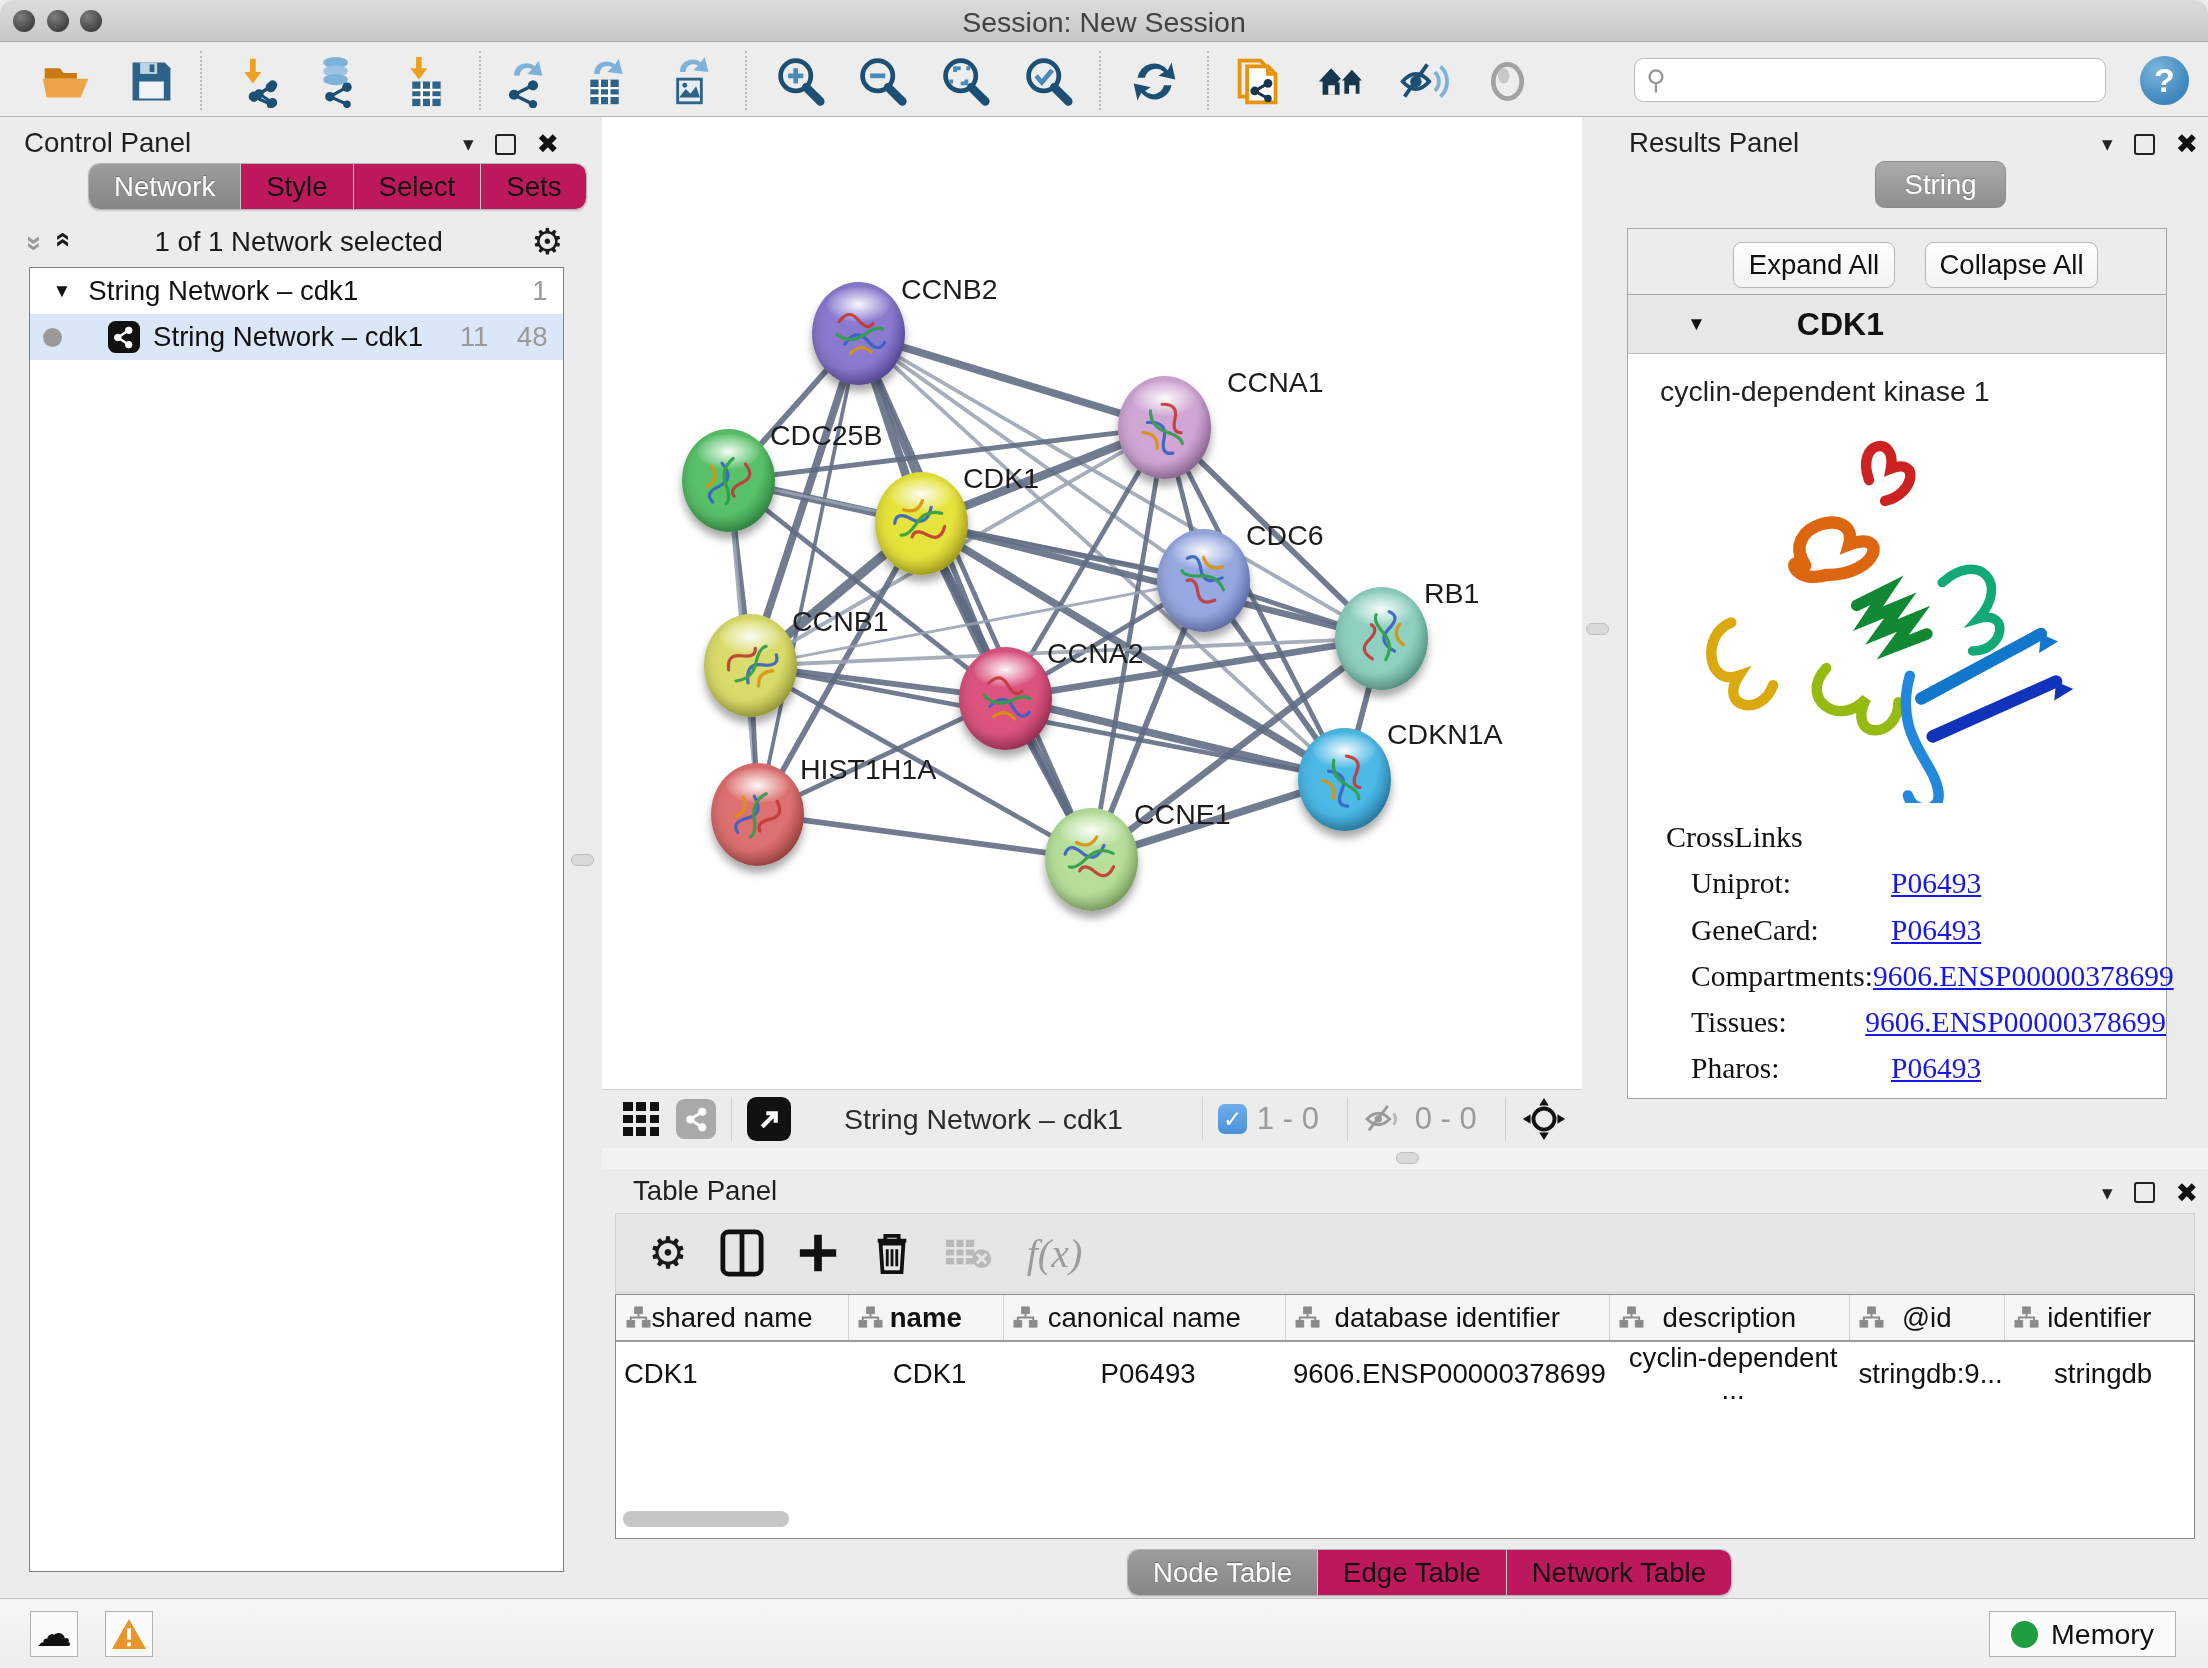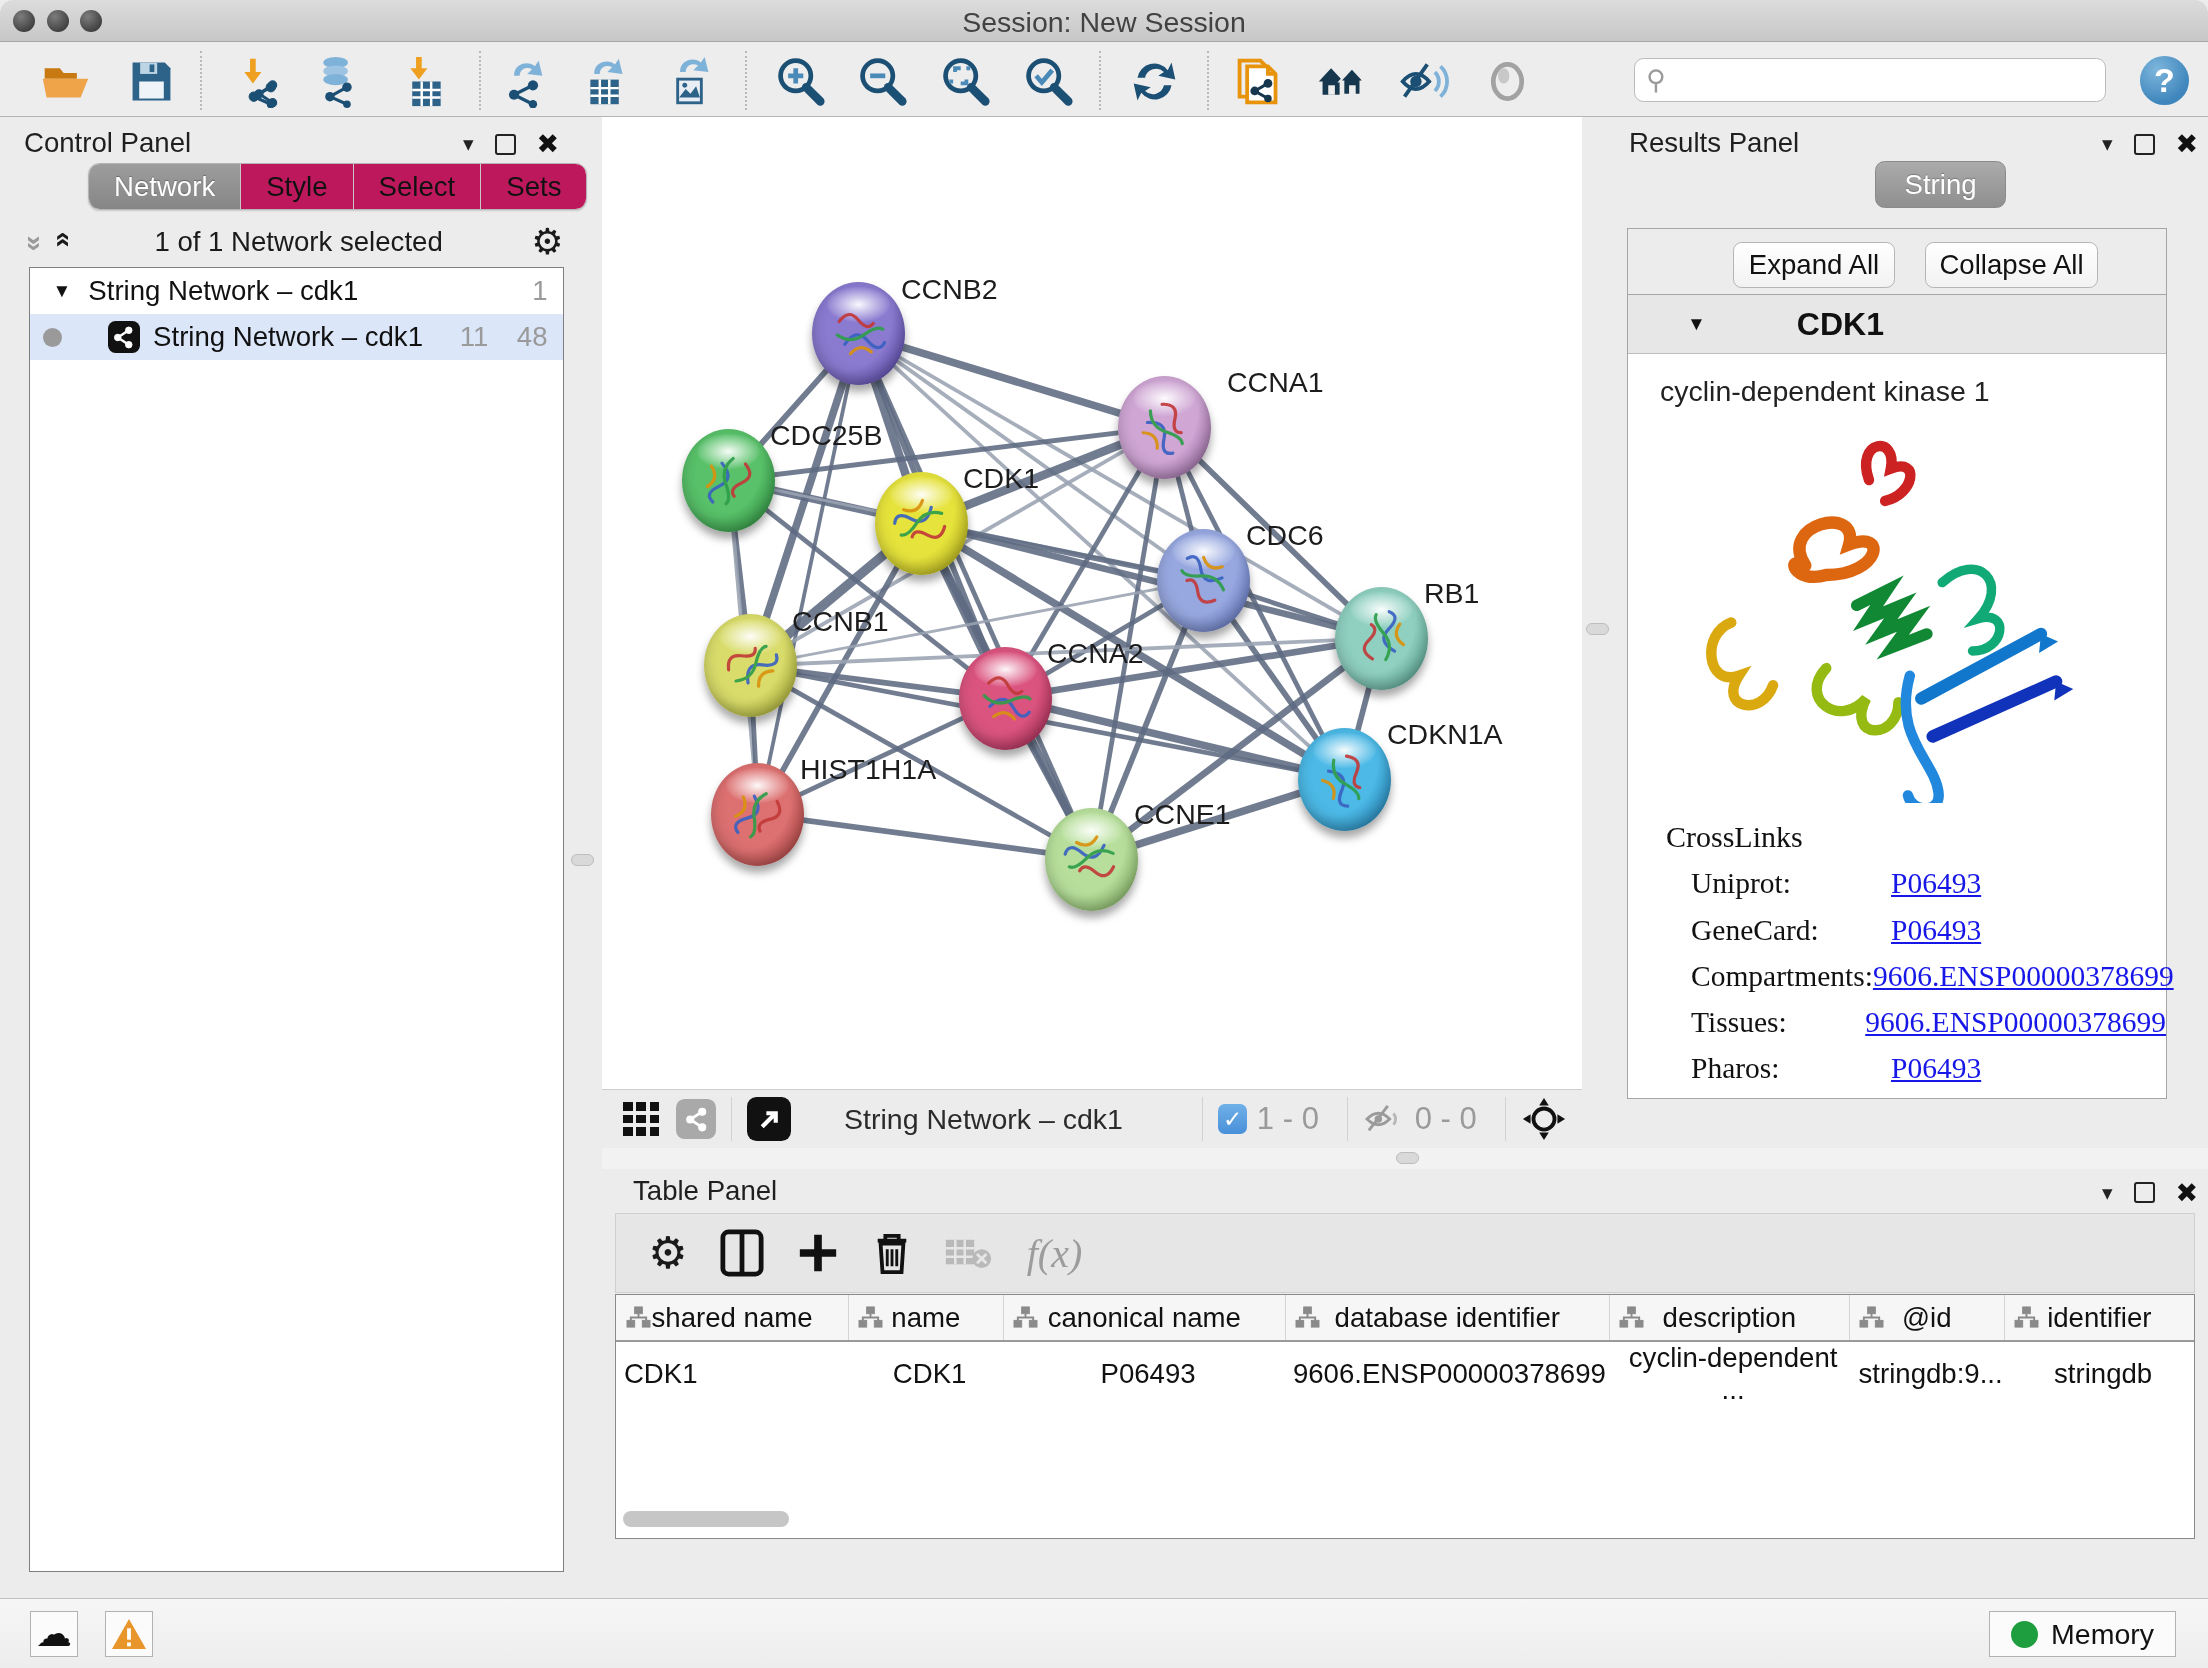--- a/index.html
+++ b/index.html
@@ -690,21 +690,21 @@
         </span>
       <span class="fx">f(x)</span>
     </div>
     <div class="tbl-wrap">
       <table class="data">
           <thead>
             <tr id="tbl-head">
               <th style="width: 232px;"><svg class="hier" width="25" height="23" viewBox="0 0 26 24" fill="#8a8a8a" stroke="#8a8a8a">
                   <use href="#hierGlyph"></use>
                 </svg><span>shared name</span></th>
-              <th style="width: 155px;"><svg class="hier" width="25" height="23" viewBox="0 0 26 24" fill="#8a8a8a" stroke="#8a8a8a">
+              <th style="width: 155px; font-weight: bold;"><svg class="hier" width="25" height="23" viewBox="0 0 26 24" fill="#8a8a8a" stroke="#8a8a8a">
                   <use href="#hierGlyph"></use>
                 </svg><span>name</span></th>
               <th style="width: 282px;"><svg class="hier" width="25" height="23" viewBox="0 0 26 24" fill="#8a8a8a" stroke="#8a8a8a">
                   <use href="#hierGlyph"></use>
                 </svg><span>canonical name</span></th>
               <th style="width: 324px;"><svg class="hier" width="25" height="23" viewBox="0 0 26 24" fill="#8a8a8a" stroke="#8a8a8a">
                   <use href="#hierGlyph"></use>
                 </svg><span>database identifier</span></th>
               <th style="width: 240px;"><svg class="hier" width="25" height="23" viewBox="0 0 26 24" fill="#8a8a8a" stroke="#8a8a8a">
                   <use href="#hierGlyph"></use>
@@ -724,20 +724,25 @@
               <td class="c">P06493</td>
               <td class="l">9606.ENSP00000378699</td>
               <td class="c">cyclin-dependent ...</td>
               <td class="c">stringdb:9...</td>
               <td class="c">stringdb</td>
             </tr>
           </tbody>
         </table>
     </div>
     <div class="hscroll"></div>
+    <div class="tp-tabs" id="tp-tabs">
+        <div class="seg-tab active">Node Table</div>
+        <div class="seg-tab">Edge Table</div>
+        <div class="seg-tab">Network Table</div>
+      </div>
   </div>
 
   <div class="statusbar">
     <span class="sb-btn" style="left:30px">
       <span class="cloud-glyph">☁</span>
       </span>
     <span class="sb-btn" style="left:105px">
       <svg width="38" height="34" viewBox="0 0 40 36">
           <path d="M20 2 L38 34 H2z" fill="#e8952b"></path>
           <rect x="18" y="12" width="4" height="12" fill="#fff"></rect>

